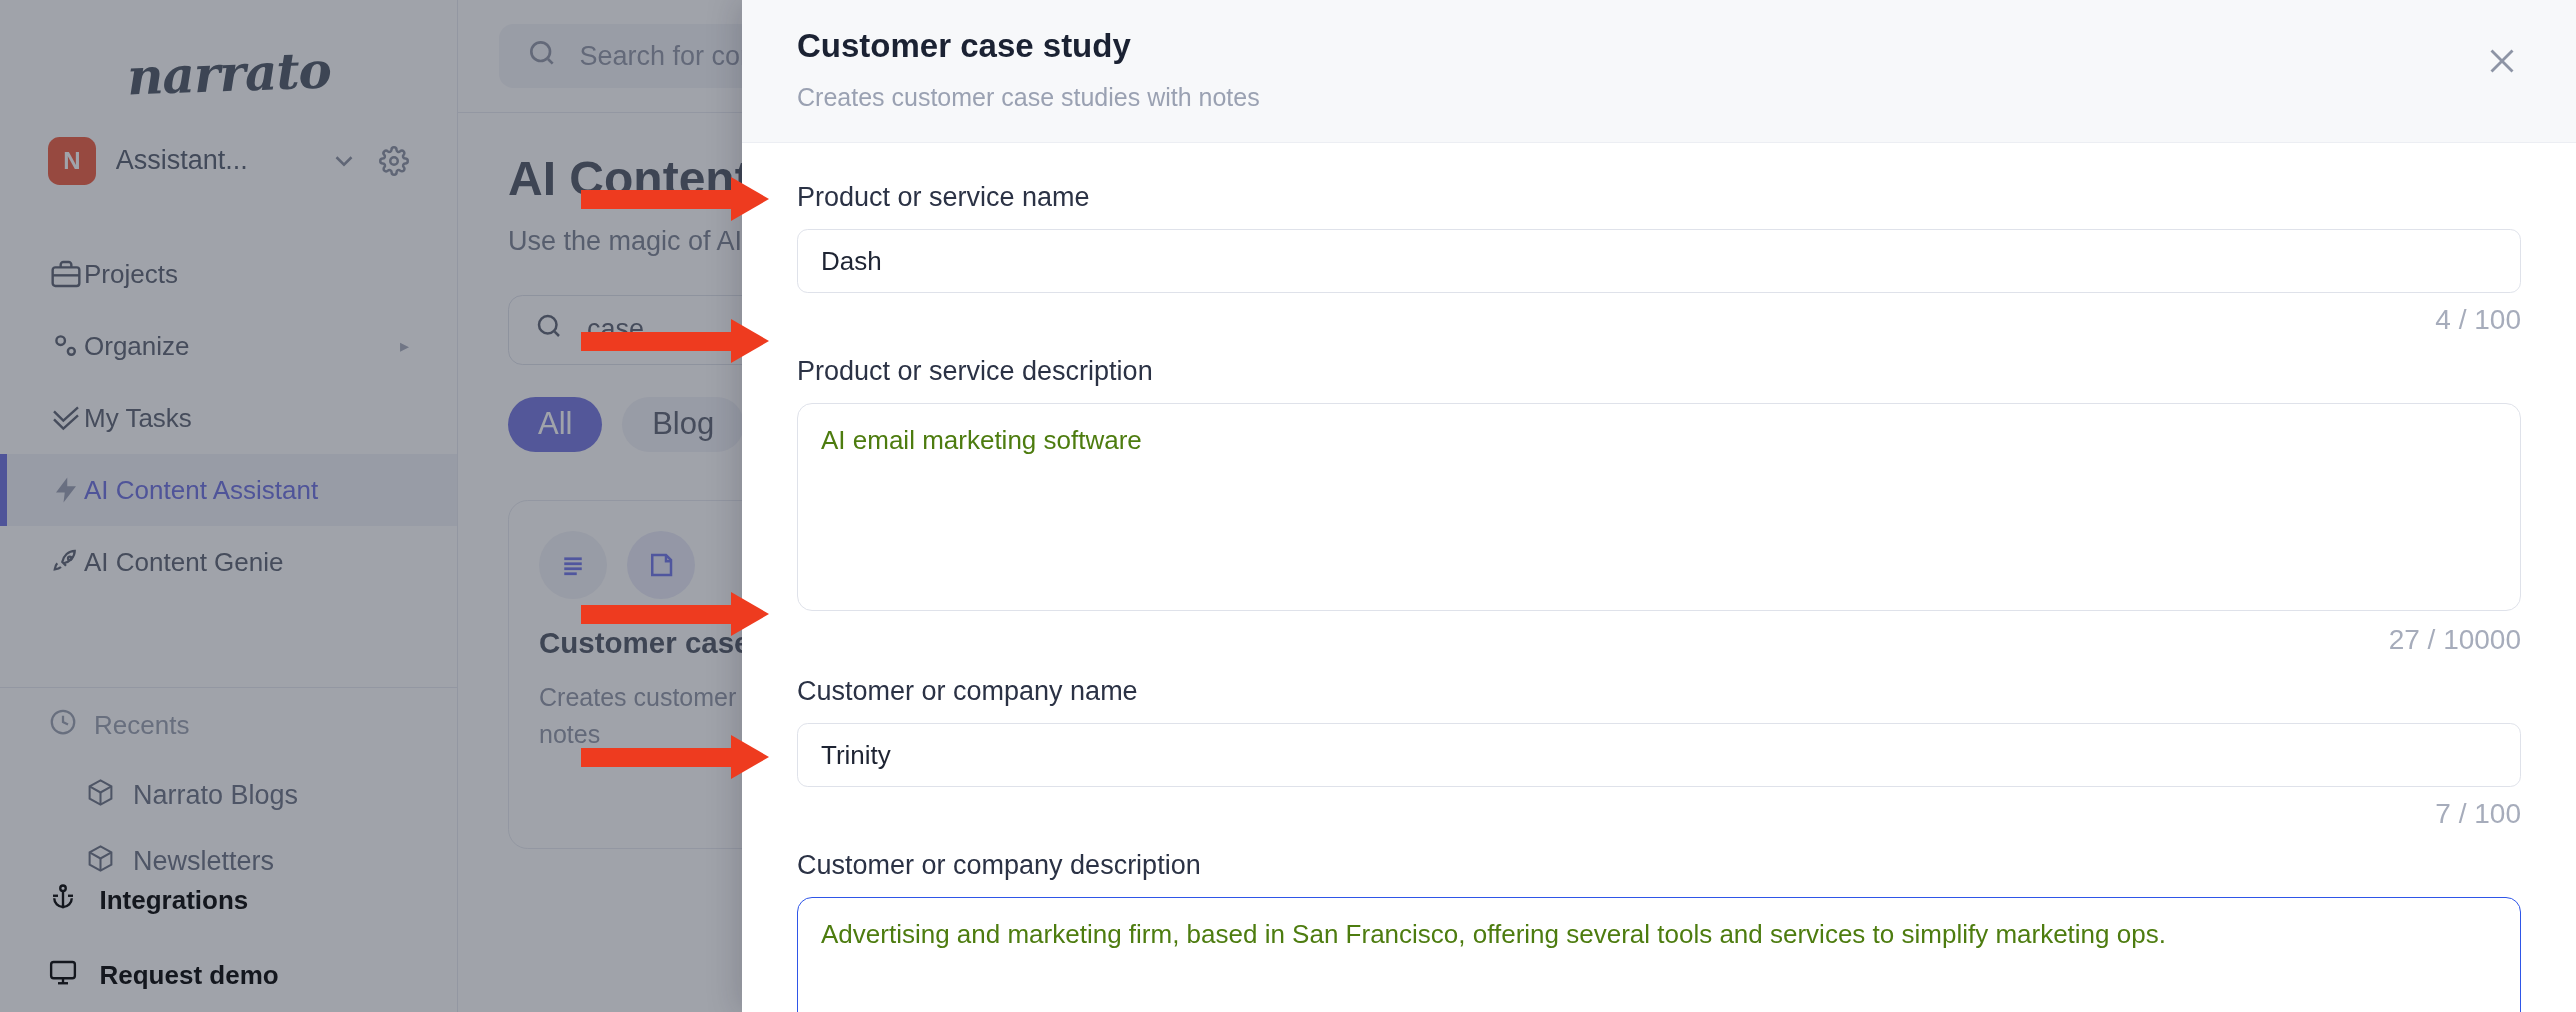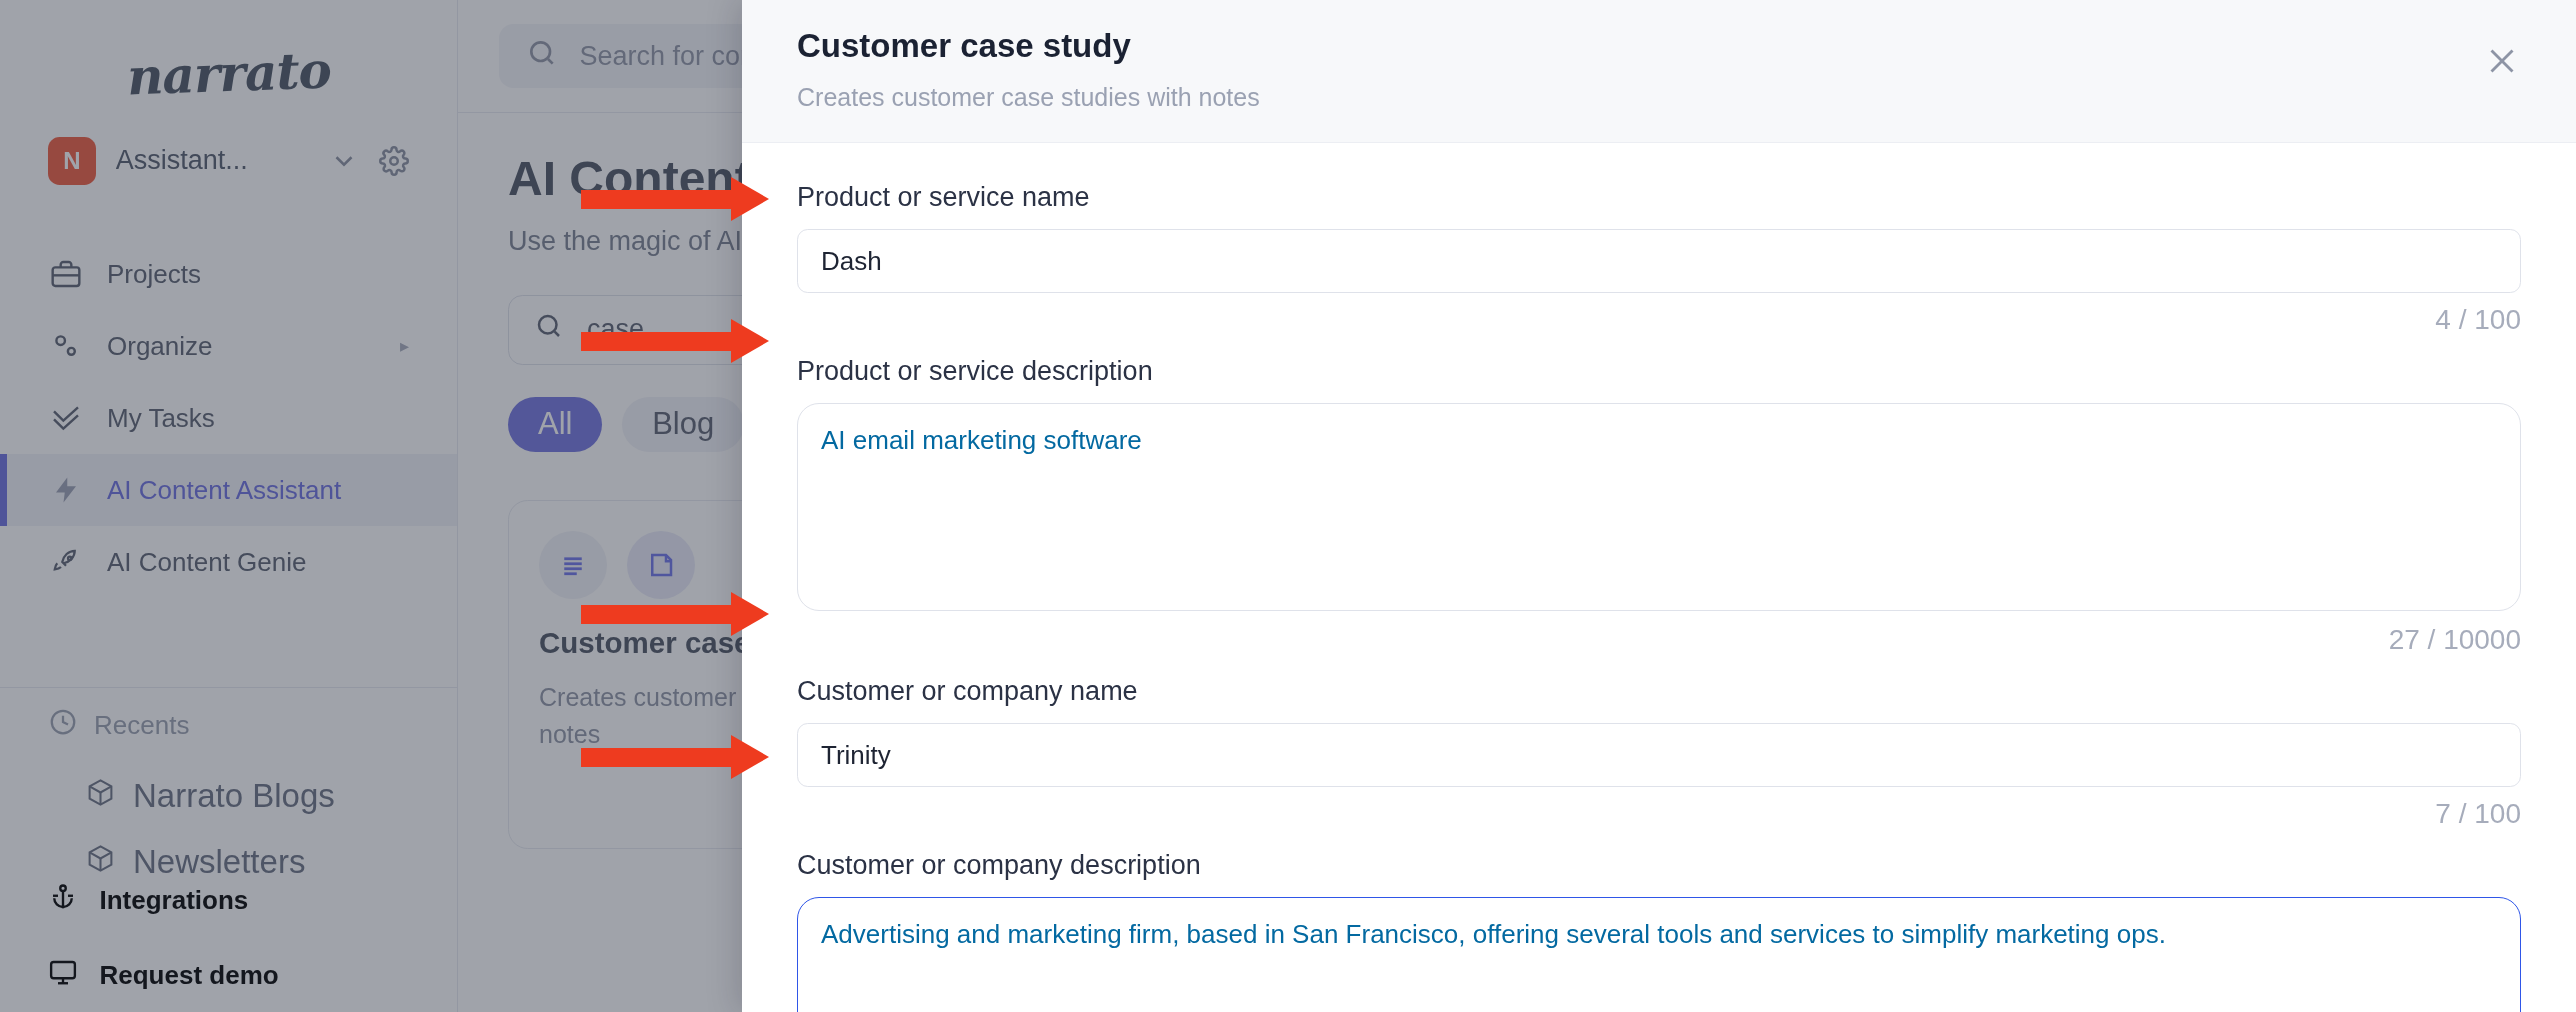--- a/index.html
+++ b/index.html
@@ -56,21 +56,20 @@
     font-size: 27px; color: #555d6d; flex: 1 1 auto;
     white-space: nowrap; overflow: hidden;
   }
   .ws-icon { color: #8a90a0; display:flex; align-items:center; }
 
   .nav { margin-top: 39px; }
   .nav-item {
     display: flex; align-items: center;
     height: 72px;
     padding: 0 48px;
-    gap: 23px;
     color: #5b6271;
     font-size: 26px;
     position: relative;
     cursor: pointer;
   }
   .nav-item .nav-ico { width: 36px; display:flex; align-items:center; justify-content:center; color:#5b6271; }
   .nav-item.active {
     background: #f1f2f7;
     color: #6c6fe0;
   }
@@ -85,21 +84,21 @@
     margin: 89px 0 0 0; height: 0.9px; background: #e8eaf0;
   }
   .recents-head {
     display:flex; align-items:center; gap: 16px;
     padding: 0 48px; height: 75px;
     color: #9aa0b0; font-size: 26px;
   }
   .recent-item {
     display:flex; align-items:center; gap: 18px;
     padding: 0 48px 0 86px; height: 66px;
-    color: #6b7283; font-size: 33px; cursor: pointer;
+    color: #6b7283; font-size: 27px; cursor: pointer;
   }
   .sb-bottom { position: absolute; left: 0; right: 0; bottom: 0; }
   .bottom-item {
     display:flex; align-items:center; gap: 21.5px;
     padding: 0 48px; height: 75px;
     color: #000000; font-size: 26px; font-weight: 700; cursor: pointer;
   }
 
   
   .main { flex: 1 1 auto; position: relative; background: #ffffff; }
@@ -191,22 +190,22 @@
   .inp {
     width: 100%; height: 64px;
     border: 0.9px solid #dfe2ea; border-radius: 10.7px;
     font-size: 26px; color: #1e2433;
     padding: 0 23px;
     font-family: "Liberation Sans", sans-serif;
     background: #fff; outline: none;
   }
   .ta {
     width: 100%;
-    border: 0.9px solid #dfe2ea; border-radius: 22px;
-    font-size: 26px; color: #0369a1;
+    border: 0.9px solid #dfe2ea; border-radius: 15px;
+    font-size: 26px; color: #4d7c0f;
     padding: 18px 23px;
     font-family: "Liberation Sans", sans-serif;
     background: #fff; outline: none;
     resize: none;
     line-height: 1.45;
   }
   .ta.h-desc { height: 208px; }
   .ta.h-cust { height: 208px; }
   .ta.focused { border: 1.8px solid #2f56e8; }
   .counter {

